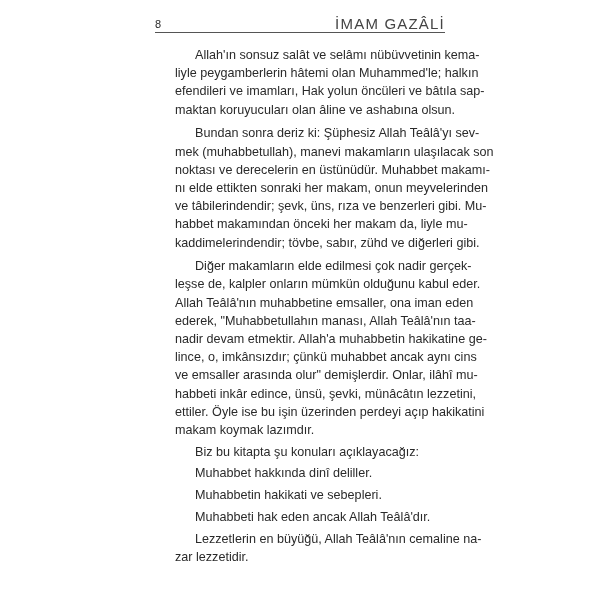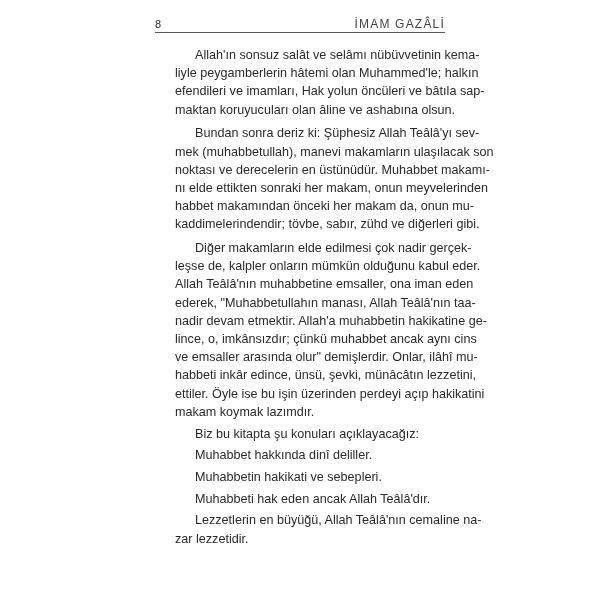--- a/index.html
+++ b/index.html
@@ -7,21 +7,21 @@
   .page {
     position:absolute; left:155px; top:16px; width:290px;
     font-family:"Liberation Sans", sans-serif; color:#2a2a2a;
   }
   .header {
     display:flex; justify-content:space-between; align-items:flex-end;
     border-bottom:1px solid #555; padding-bottom:2px; height:14px;
     font-size:11px; line-height:12px;
   }
   .page-num { font-size:11px; }
-  .running-title { font-size:12px; letter-spacing:1.2px; color:#444; }
+  .running-title { font-size:15px; letter-spacing:1.2px; color:#444; }
   .body { margin-top:13px; font-size:12.6px; line-height:18.2px; text-align:justify; }
   .para { margin:0 0 5.5px 0; text-indent:20px; }
   .para.tight { margin-bottom:3.5px; }
   .line { display:block; text-align:justify; text-align-last:justify; white-space:nowrap; }
   .line.last { text-align-last:left; }
   .line.ind { padding-left:20px; }
 </style>
 </head>
 <body>
 
@@ -36,21 +36,22 @@
       <span class="line ind">Allah'ın sonsuz salât ve selâmı nübüvvetinin kema-</span>
       <span class="line">liyle peygamberlerin hâtemi olan Muhammed'le; halkın</span>
       <span class="line">efendileri ve imamları, Hak yolun öncüleri ve bâtıla sap-</span>
       <span class="line last">maktan koruyucuları olan âline ve ashabına olsun.</span>
     </p>
     <p class="para">
       <span class="line ind">Bundan sonra deriz ki: Şüphesiz Allah Teâlâ'yı sev-</span>
       <span class="line">mek (muhabbetullah), manevi makamların ulaşılacak son</span>
       <span class="line">noktası ve derecelerin en üstünüdür. Muhabbet makamı-</span>
       <span class="line">nı elde ettikten sonraki her makam, onun meyvelerinden</span>
-      <span class="line">habbet makamından önceki her makam da, onun mu-</span>
+      <span class="line">ve tâbilerindendir; şevk, üns, rıza ve benzerleri gibi. Mu-</span>
+      <span class="line">habbet makamından önceki her makam da, liyle mu-</span>
       <span class="line last">kaddimelerindendir; tövbe, sabır, zühd ve diğerleri gibi.</span>
     </p>
     <p class="para tight">
       <span class="line ind">Diğer makamların elde edilmesi çok nadir gerçek-</span>
       <span class="line">leşse de, kalpler onların mümkün olduğunu kabul eder.</span>
       <span class="line">Allah Teâlâ'nın muhabbetine emsaller, ona iman eden</span>
       <span class="line">ederek, "Muhabbetullahın manası, Allah Teâlâ'nın taa-</span>
       <span class="line">nadir devam etmektir. Allah'a muhabbetin hakikatine ge-</span>
       <span class="line">lince, o, imkânsızdır; çünkü muhabbet ancak aynı cins</span>
       <span class="line">ve emsaller arasında olur" demişlerdir. Onlar, ilâhî mu-</span>

